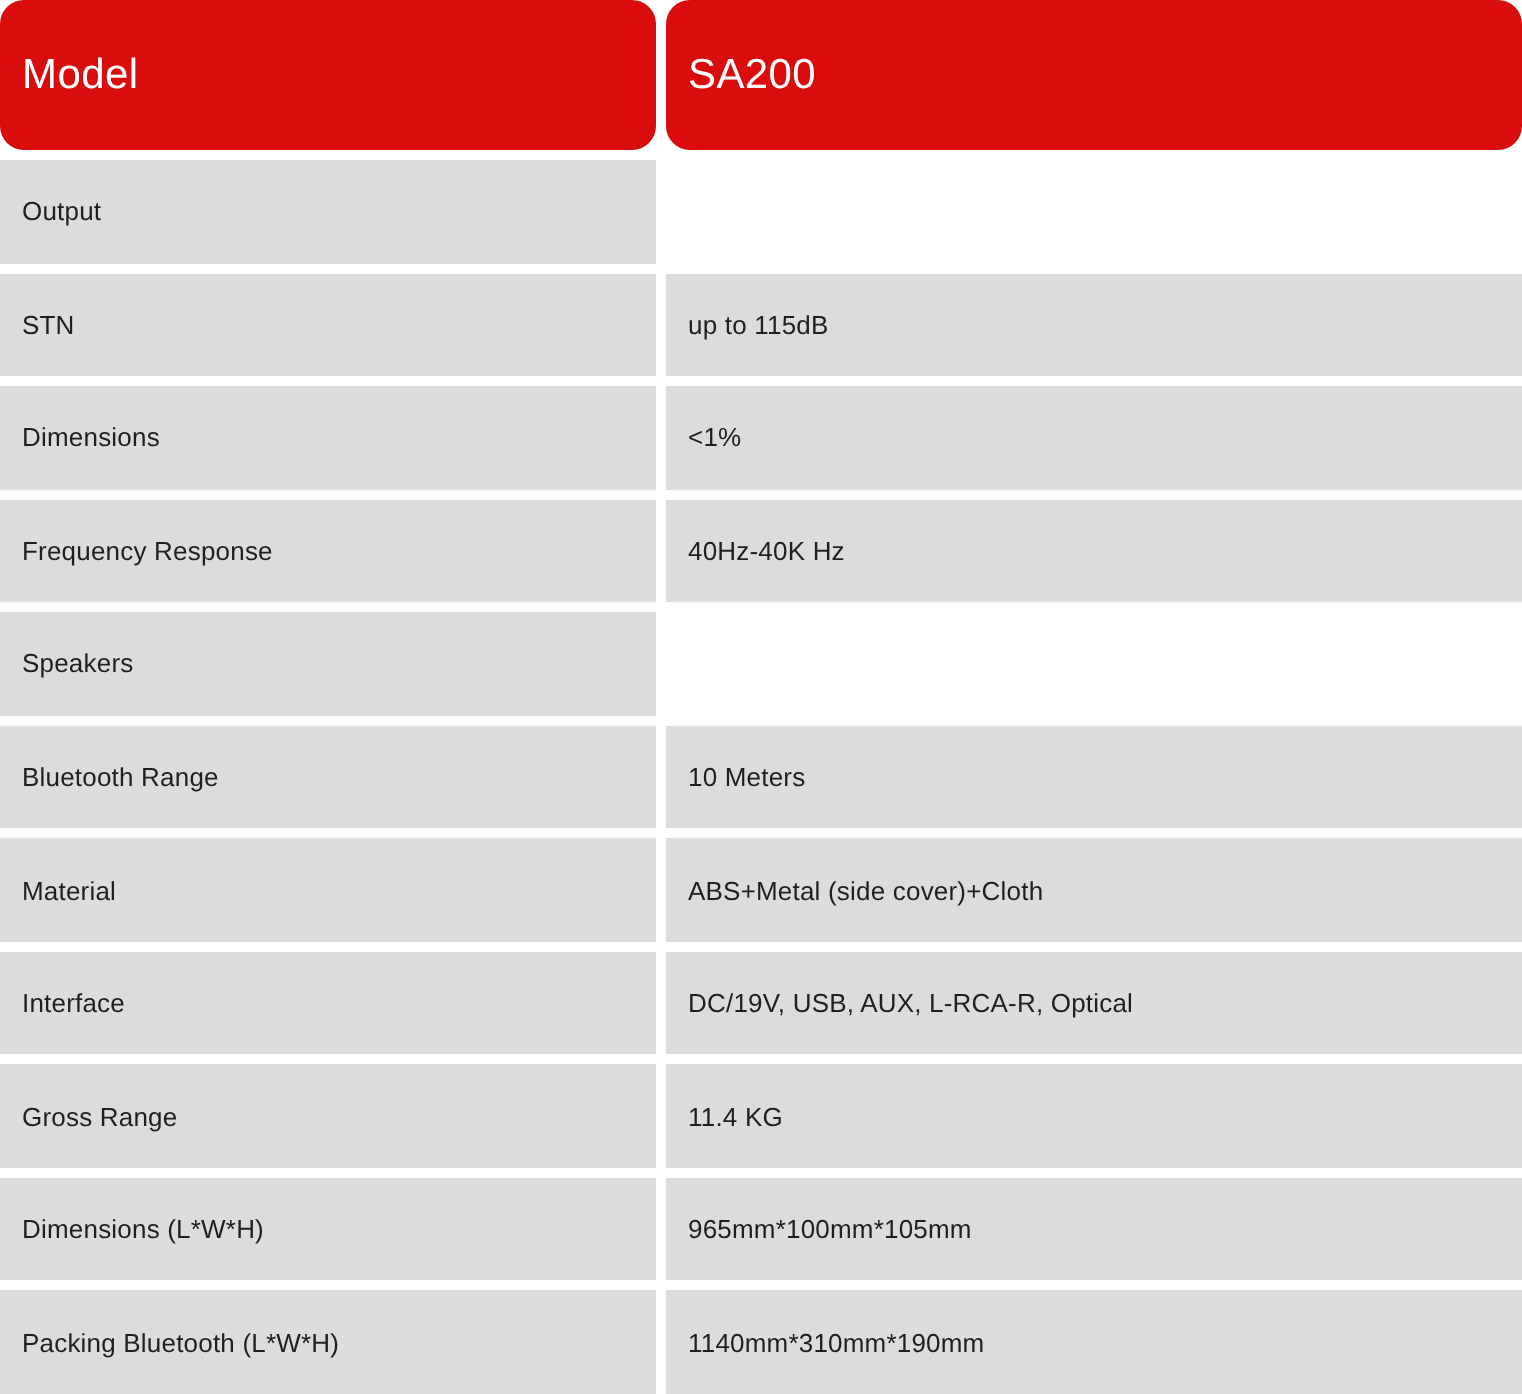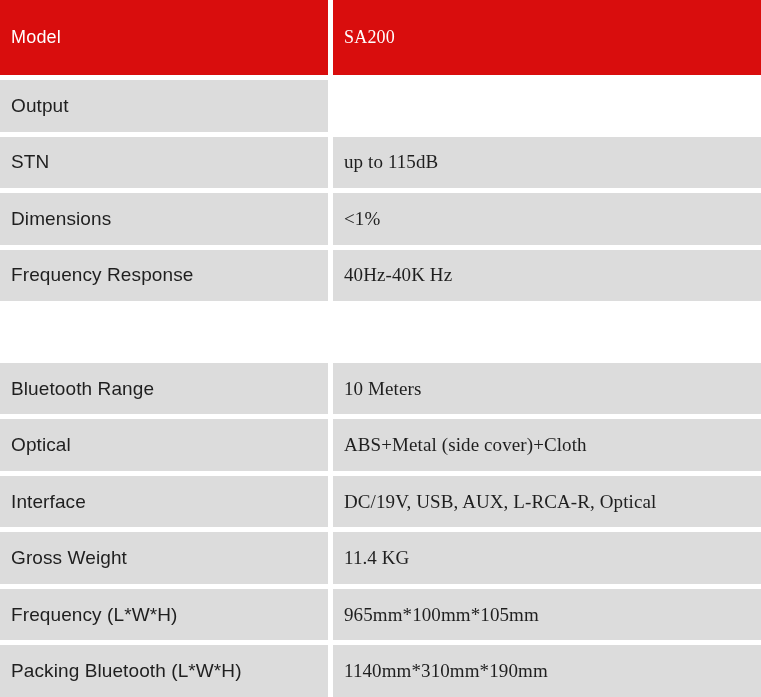--- a/index.html
+++ b/index.html
@@ -45,32 +45,32 @@
     padding-right: 8px;
     white-space: nowrap;
     overflow: hidden;
   }
   .cell.label {
     flex: 0 0 328px;
     width: 328px;
   }
   .cell.value {
     flex: 1 1 auto;
-    font-family: Liberation Serif, serif;
   }
   .header-row .cell {
     background: var(--header-bg);
     color: var(--header-text);
-    font-size: 18px;
+    font-size: 21px;
     letter-spacing: 0.2px;
+    border-radius: 12px;
   }
   .body-row .cell {
     background: var(--row-bg);
     color: var(--row-text);
-    font-size: 19px;
+    font-size: 13px;
     letter-spacing: 0.1px;
   }
   #rows {
     display: contents;
   }
 </style>
 </head>
 <body>
 
 <div class="spec-table">
@@ -92,44 +92,45 @@
     <div class="cell label">Dimensions</div>
     <div class="cell value">&lt;1%</div>
   </div>
 
   <div class="row body-row">
     <div class="cell label">Frequency Response</div>
     <div class="cell value">40Hz-40K Hz</div>
   </div>
 
   <div class="row body-row">
+    <div class="cell label">Speakers</div>
   </div>
 
   <div class="row body-row">
     <div class="cell label">Bluetooth Range</div>
     <div class="cell value">10 Meters</div>
   </div>
 
   <div class="row body-row">
-    <div class="cell label">Optical</div>
+    <div class="cell label">Material</div>
     <div class="cell value">ABS+Metal (side cover)+Cloth</div>
   </div>
 
   <div class="row body-row">
     <div class="cell label">Interface</div>
     <div class="cell value">DC/19V, USB, AUX, L-RCA-R, Optical</div>
   </div>
 
   <div class="row body-row">
-    <div class="cell label">Gross Weight</div>
+    <div class="cell label">Gross Range</div>
     <div class="cell value">11.4 KG</div>
   </div>
 
   <div class="row body-row">
-    <div class="cell label">Frequency (L*W*H)</div>
+    <div class="cell label">Dimensions (L*W*H)</div>
     <div class="cell value">965mm*100mm*105mm</div>
   </div>
 
   <div class="row body-row">
     <div class="cell label">Packing Bluetooth (L*W*H)</div>
     <div class="cell value">1140mm*310mm*190mm</div>
   </div>
 </div>
 </div>
 

